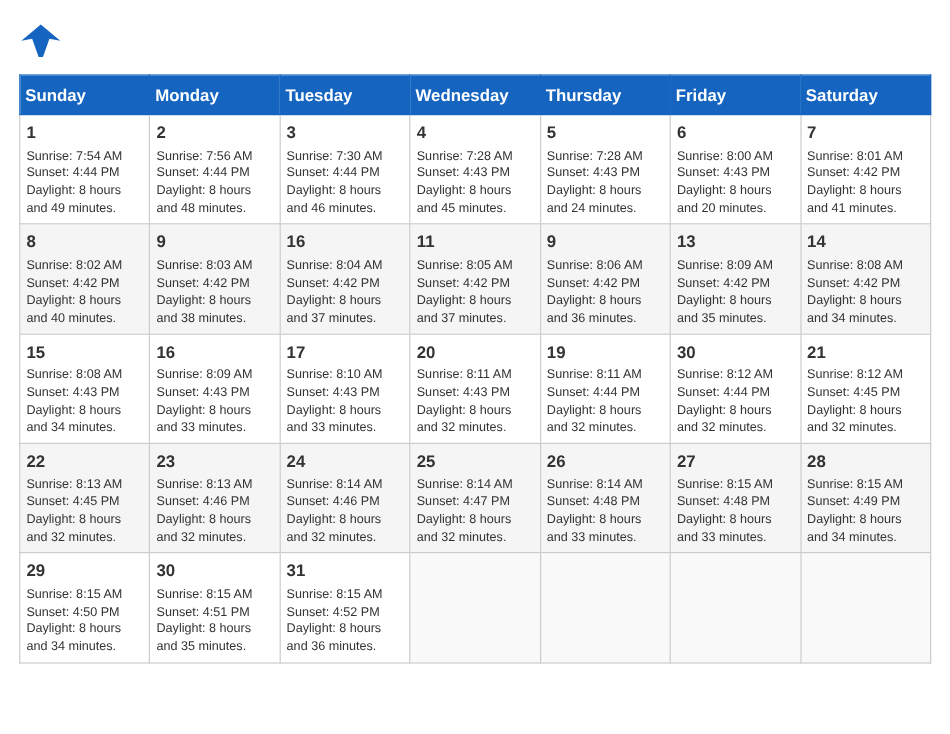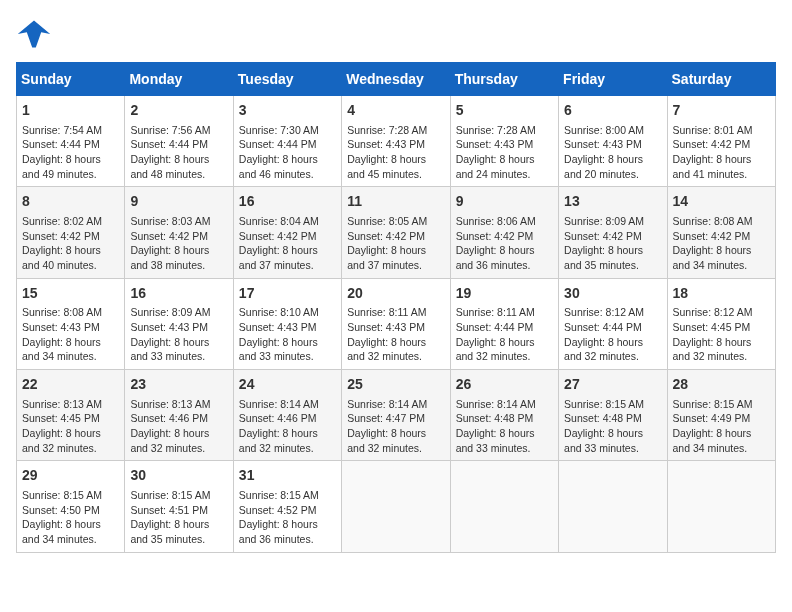--- a/index.html
+++ b/index.html
@@ -256,21 +256,21 @@
           <div>and 32 minutes.</div>
         </td>
         <td>
           <span class="day-number">30</span>
           <div>Sunrise: 8:12 AM</div>
           <div>Sunset: 4:44 PM</div>
           <div>Daylight: 8 hours</div>
           <div>and 32 minutes.</div>
         </td>
         <td>
-          <span class="day-number">18</span>
+          <span class="day-number">21</span>
           <div>Sunrise: 8:12 AM</div>
           <div>Sunset: 4:45 PM</div>
           <div>Daylight: 8 hours</div>
           <div>and 32 minutes.</div>
         </td>
       </tr>
       <tr>
         <td>
           <span class="day-number">22</span>
           <div>Sunrise: 8:13 AM</div>

